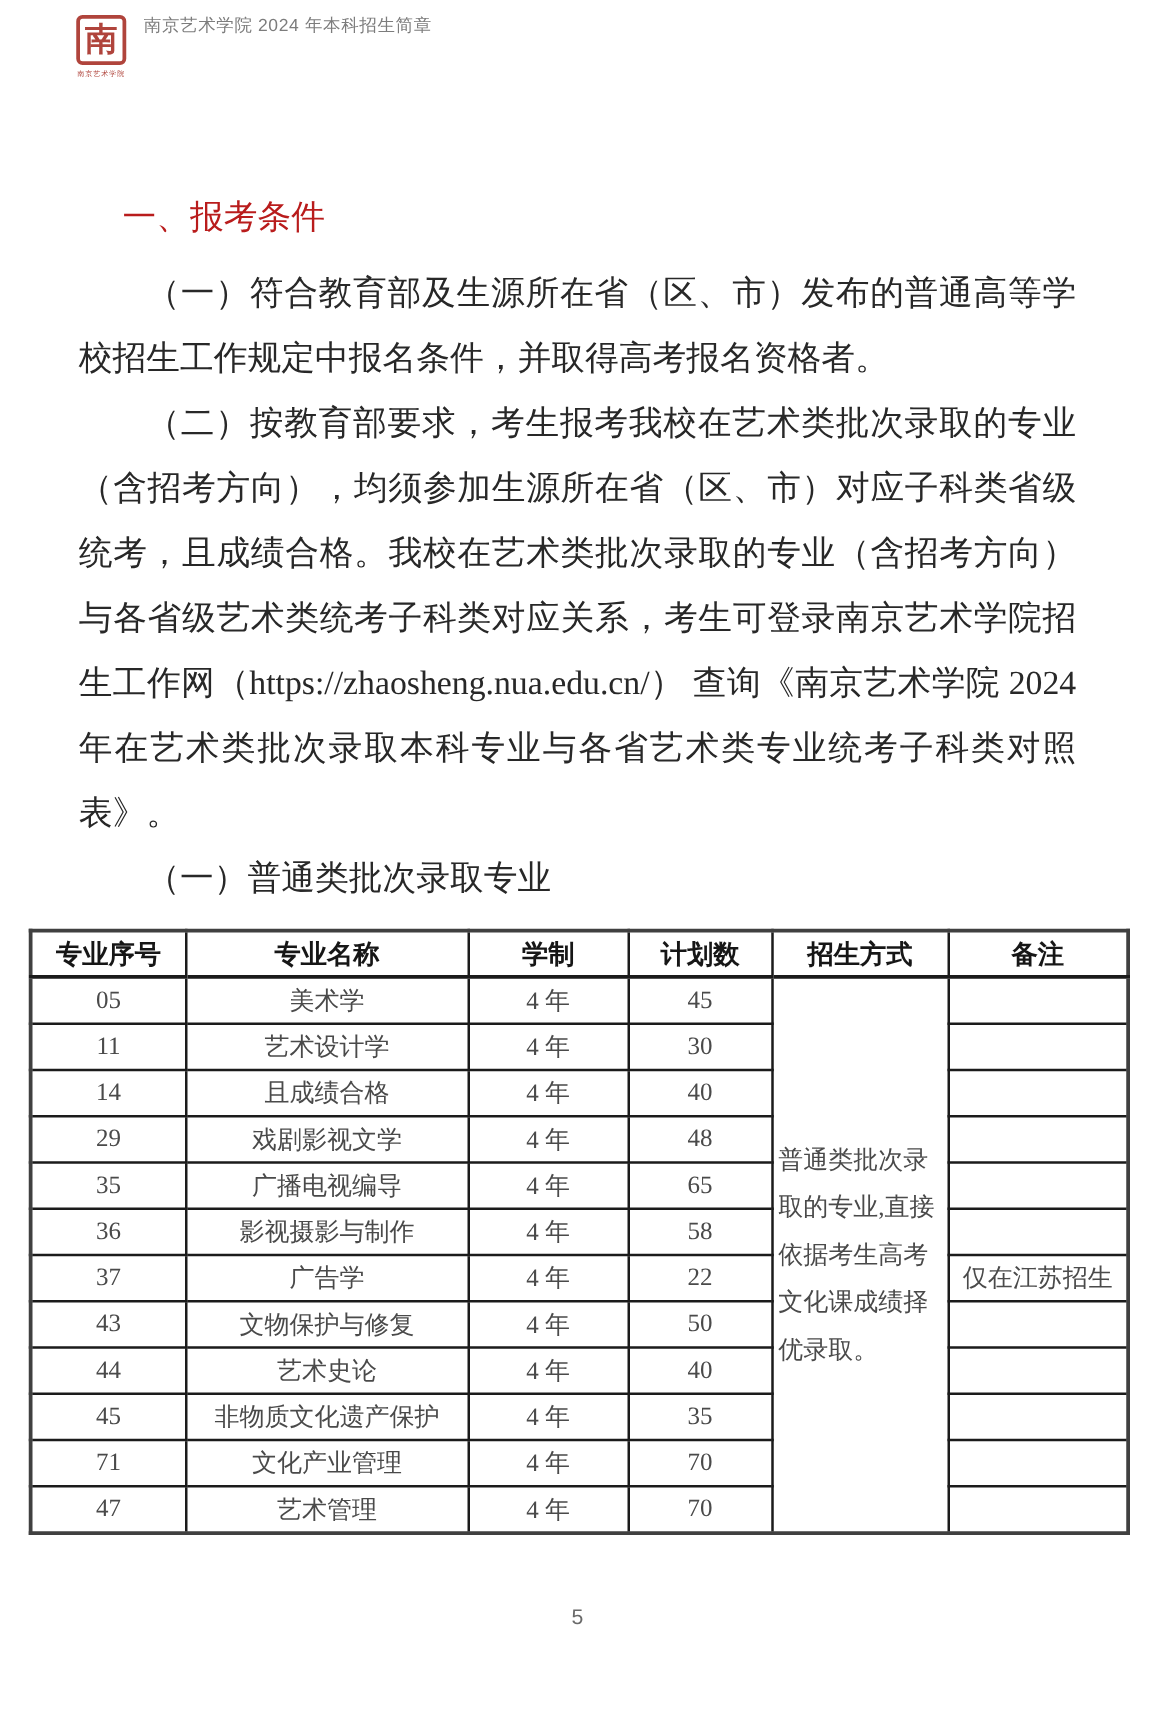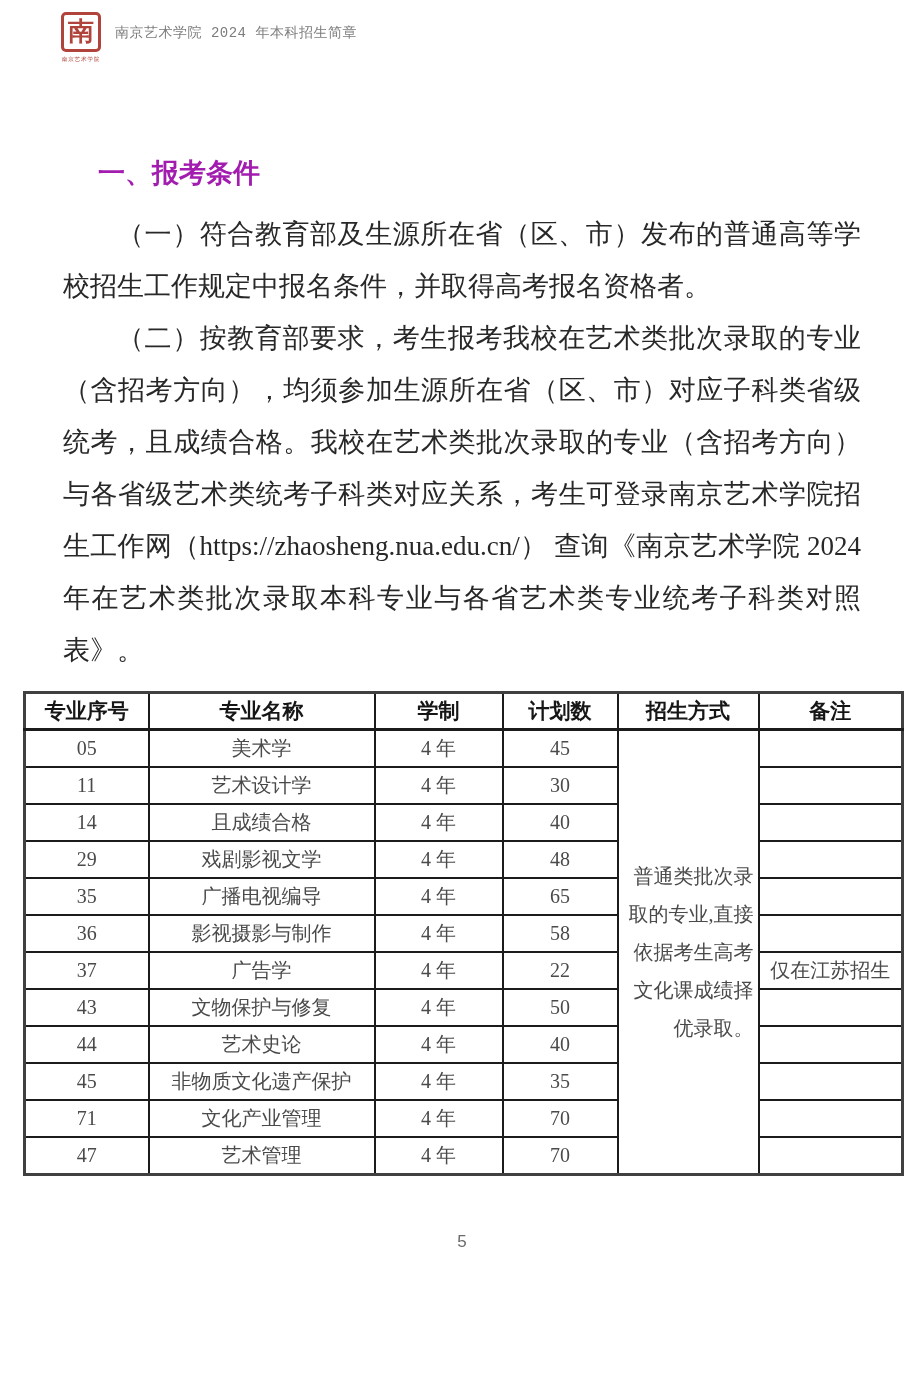--- a/index.html
+++ b/index.html
@@ -47,34 +47,34 @@
   }
   .seal-caption {
     margin-top: 2px;
     font-size: 7px;
     color: #b0443c;
     white-space: nowrap;
     transform: scale(0.8);
     letter-spacing: 1px;
   }
   .header-title {
-    margin: 12px 0 0 10px;
-    font-family: Liberation Mono, monospace;
+    margin: 0 0 0 10px;
+    font-family: Liberation Sans, sans-serif;
     font-size: 14px;
     color: #7c7c7c;
     letter-spacing: 0.5px;
   }
 
   
   .content { margin: 0 63px; }
   .section-heading {
     font-family: "Liberation Sans", sans-serif;
     font-size: 27px;
-    font-weight: 700;
-    color: #a21caf;
+    font-weight: 400;
+    color: #b91c1c;
     line-height: 42px;
     margin: 0 0 0 35px;
   }
   .section-heading.first { margin-top: 82px; margin-bottom: 14px; }
   .section-heading.second { margin-top: 10px; margin-bottom: 12px; }
   .body-para {
     margin: 0;
     font-size: 27px;
     line-height: 52px;
     color: #282828;
@@ -115,21 +115,21 @@
     border: 2px solid #1b1b1b;
     font-size: 20px;
     color: #4a4a4a;
     height: 35px;
     padding: 0;
     text-align: center;
     vertical-align: middle;
   }
   td.admission-cell { vertical-align: middle; }
   td.admission-cell .admission-text {
-    text-align: right;
+    text-align: left;
     padding: 0 4px;
     font-size: 20px;
     line-height: 38px;
     color: #4a4a4a;
   }
   td.remark-cell { font-size: 20px; }
 
   
   .page-footer {
     margin-top: 56px;
@@ -154,20 +154,21 @@
       </div>
       <div class="seal-caption">南京艺术学院</div>
     </div>
     <div class="header-title">南京艺术学院 2024 年本科招生简章</div>
   </header>
 
   <main class="content">
     <h1 class="section-heading first">一、报考条件</h1>
     <p class="body-para">（一）符合教育部及生源所在省（区、市）发布的普通高等学校招生工作规定中报名条件，并取得高考报名资格者。</p>
     <p class="body-para">（二）按教育部要求，考生报考我校在艺术类批次录取的专业（含招考方向），均须参加生源所在省（区、市）对应子科类省级统考，且成绩合格。我校在艺术类批次录取的专业（含招考方向）与各省级艺术类统考子科类对应关系，考生可登录南京艺术学院招生工作网（https://zhaosheng.nua.edu.cn/） 查询《南京艺术学院 2024 年在艺术类批次录取本科专业与各省艺术类专业统考子科类对照表》。</p>
+    <p class="sub-heading">（一）普通类批次录取专业</p>
   </main>
 
   <div class="table-wrap">
     <table class="plan">
       <colgroup>
         <col style="width:124px">
           <col style="width:226px">
           <col style="width:128px">
         <col style="width:115px">
           <col style="width:141px">

